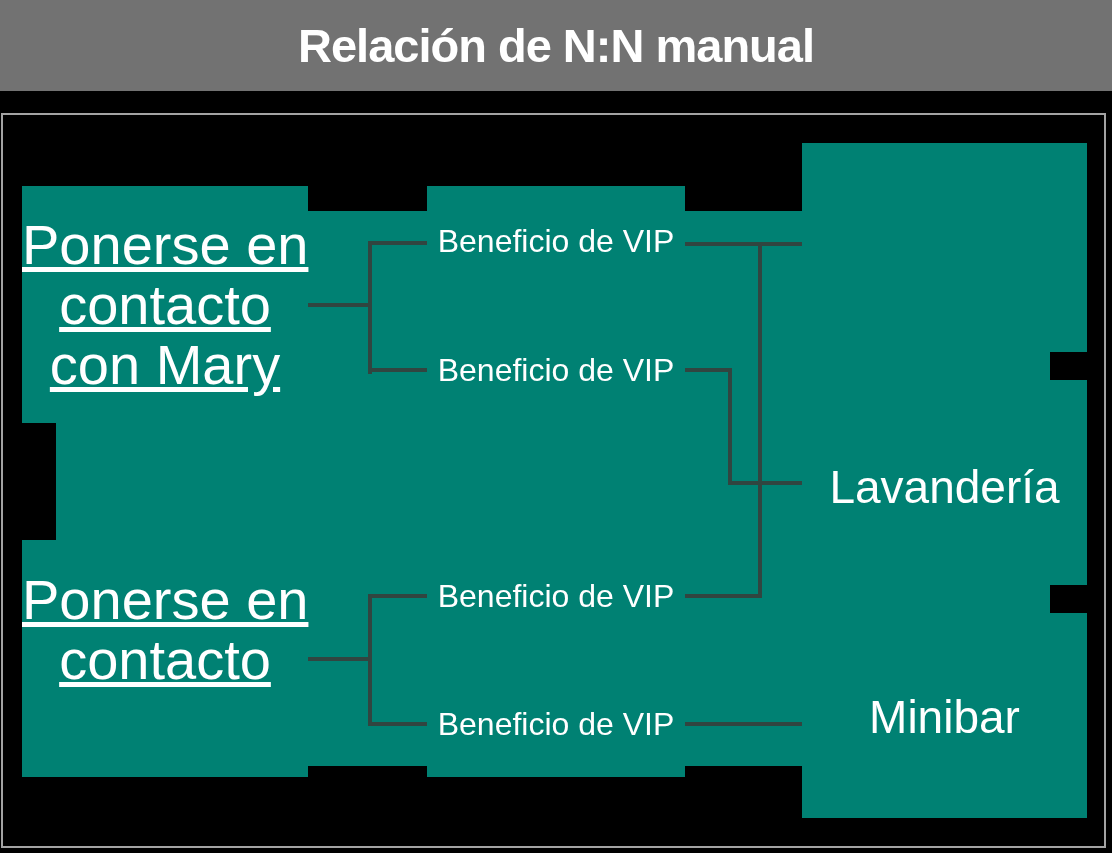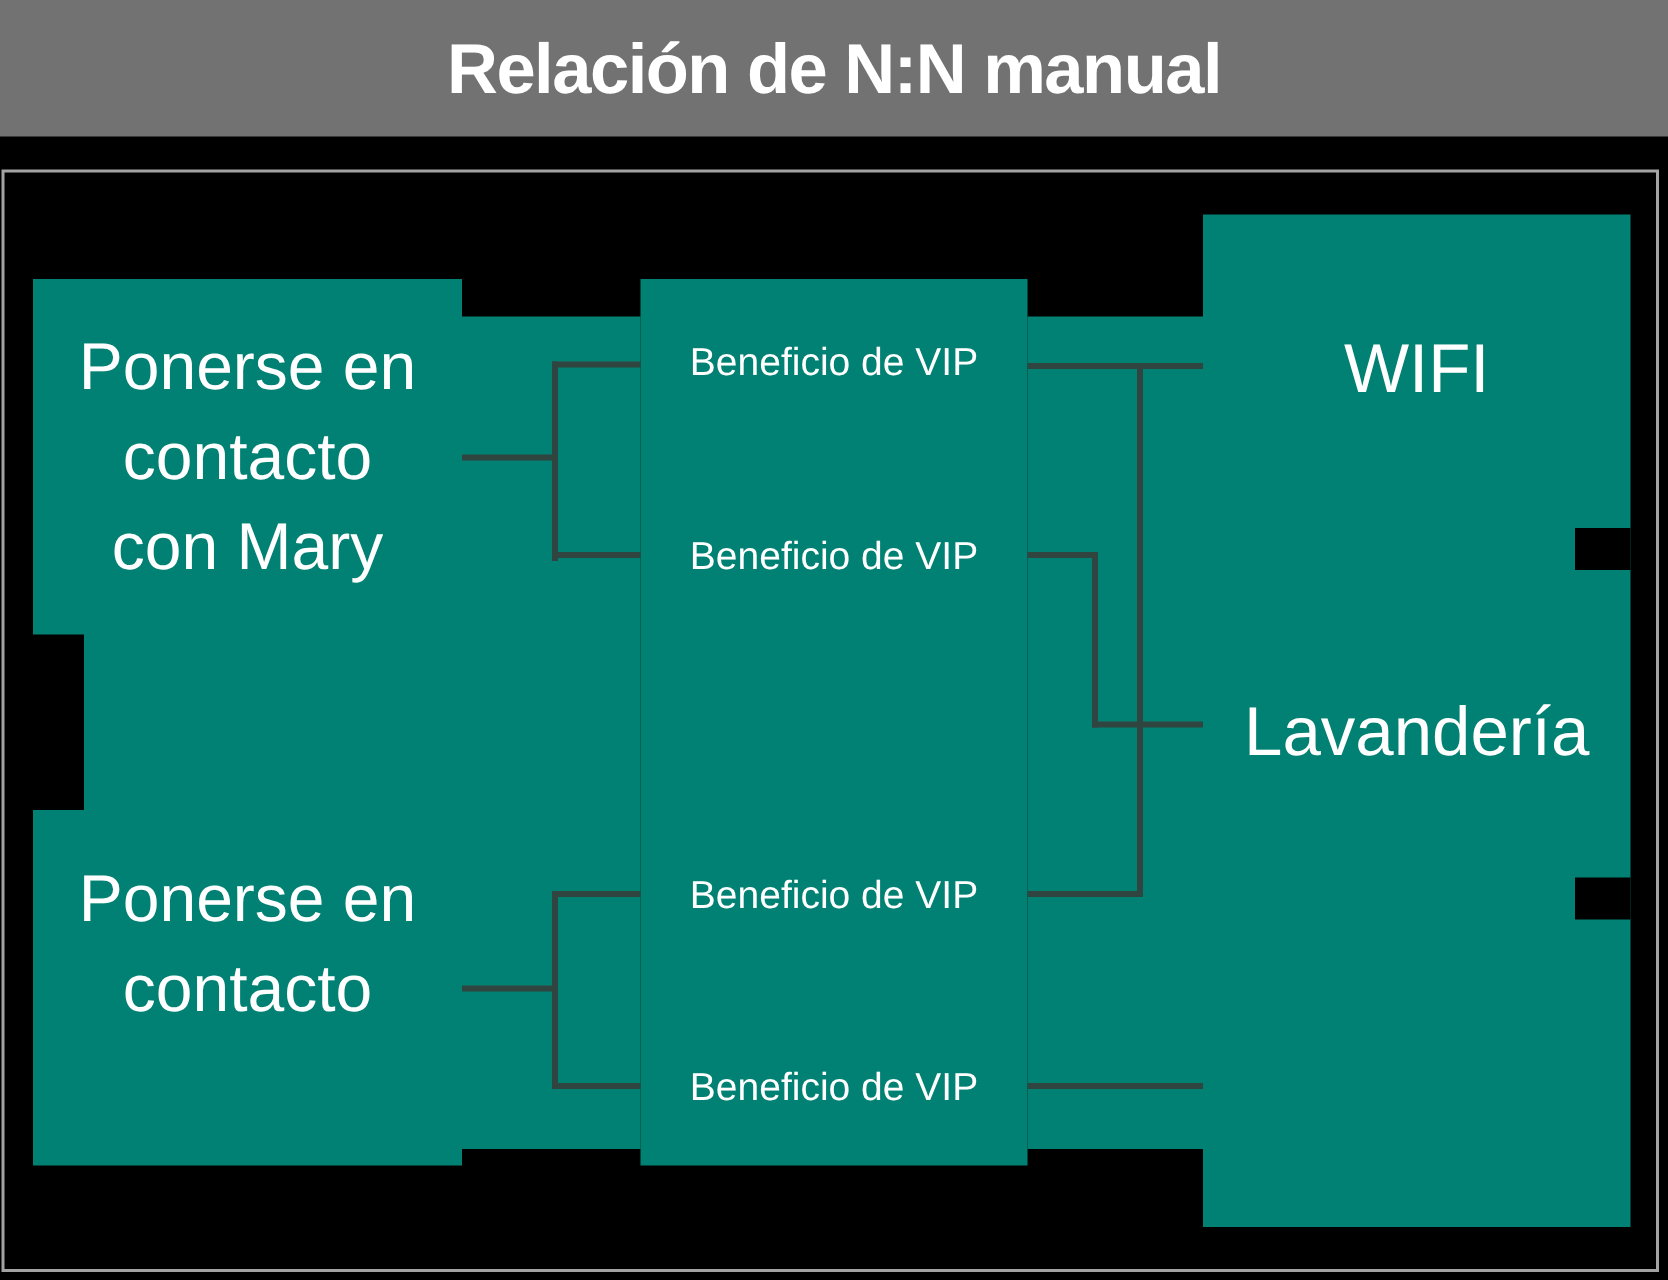--- a/index.html
+++ b/index.html
@@ -47,25 +47,25 @@
   .v1   {left:758px;top:242px;width:4px;height:356px;}
   .l2-r {left:685px;top:368px;width:47px;height:4px;}
   .v2   {left:728px;top:368px;width:4px;height:117px;}
   .l2-r2{left:728px;top:481px;width:74px;height:4px;}
   .l3-r {left:685px;top:594px;width:77px;height:4px;}
   .l4-r {left:685px;top:722px;width:117px;height:4px;}
   
   .node-text{
     position:absolute;color:#fff;text-align:center;white-space:nowrap;
   }
-  .contact-text{left:22px;width:286px;font-size:44px;line-height:60px;}
+  .contact-text{left:22px;width:286px;font-size:56px;line-height:60px;text-decoration:underline;}
   .john-text{top:215px;}
   .mary-text{top:570px;}
   .benefit-label{
-    left:427px;width:258px;font-size:26px;line-height:46px;
+    left:427px;width:258px;font-size:32px;line-height:46px;
   }
   .bl-1{top:218px;}
   .bl-2{top:347px;}
   .bl-3{top:573px;}
   .bl-4{top:701px;}
   .right-label{left:802px;width:285px;font-size:46px;line-height:60px;}
   .rl-wifi{top:215px;}
   .rl-lav{top:457px;}
   .rl-mini{top:687px;}
 </style>
@@ -114,16 +114,16 @@
   <div class="node-text contact-text mary-text">
     <div>Ponerse en</div>
     <div>contacto</div>
   </div>
 
   <div class="node-text benefit-label bl-1">Beneficio de VIP</div>
   <div class="node-text benefit-label bl-2">Beneficio de VIP</div>
   <div class="node-text benefit-label bl-3">Beneficio de VIP</div>
   <div class="node-text benefit-label bl-4">Beneficio de VIP</div>
 
-  <div class="node-text right-label rl-wifi">WIFI</div>
   <div class="node-text right-label rl-lav">Lavandería</div>
+  <div class="node-text right-label rl-mini">Minibar</div>
 
 </div>
 
 </body></html>

